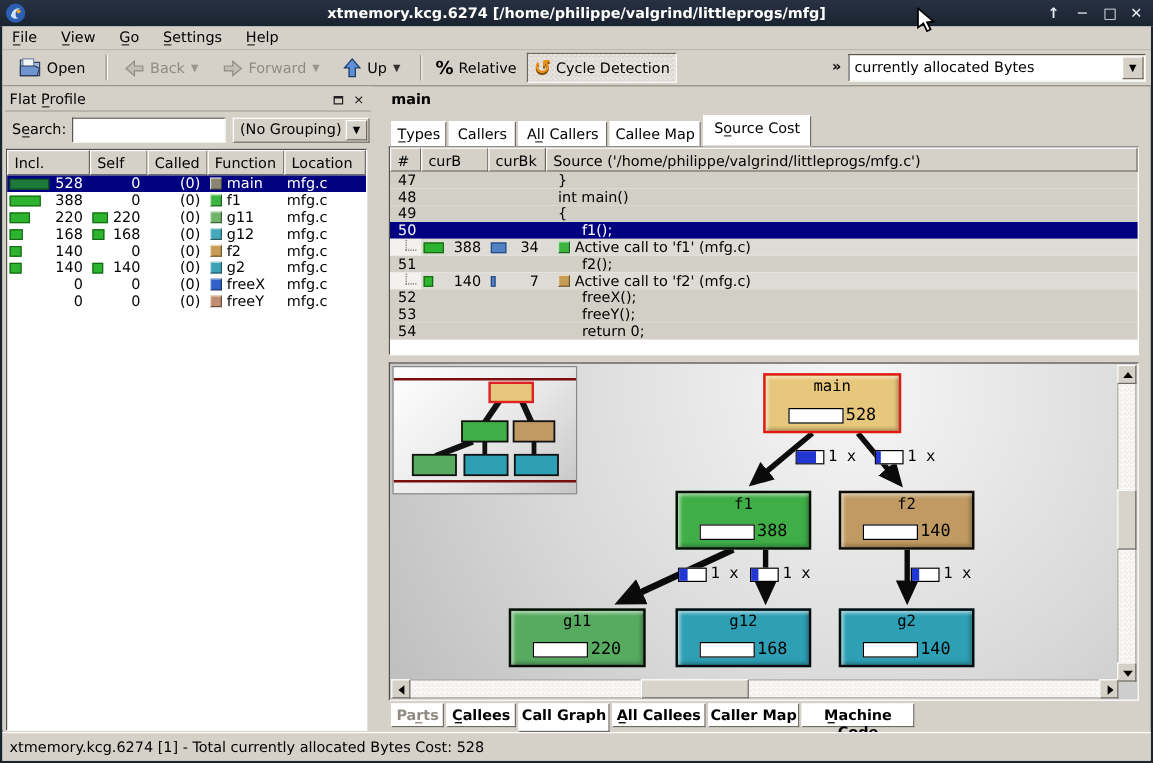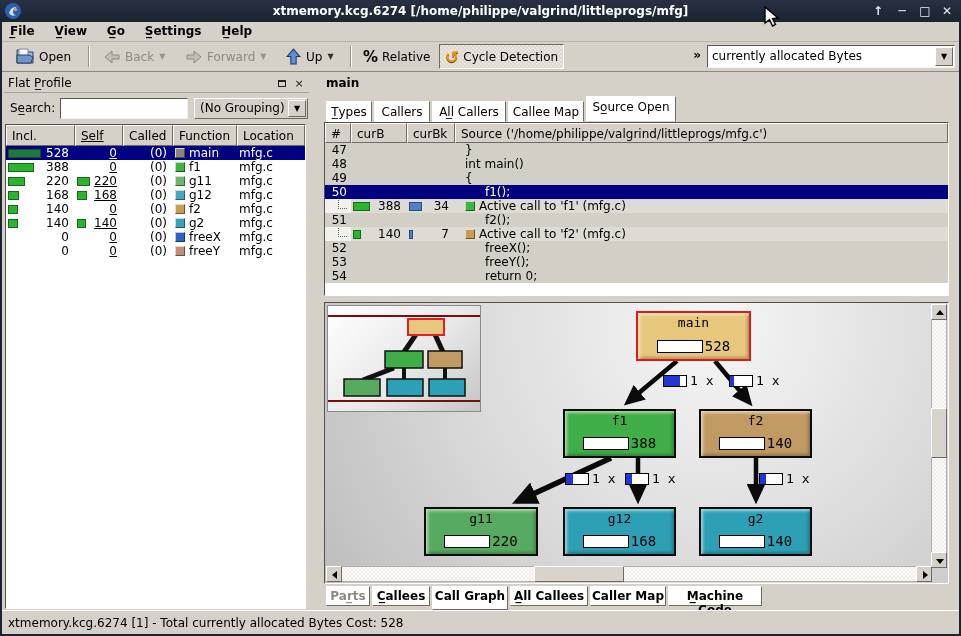--- a/index.html
+++ b/index.html
@@ -21,21 +21,21 @@
   #app-icon { position:absolute; left:4px; top:2px; width:18px; height:18px; }
   .winbtn { position:absolute; top:3px; width:18px; height:16px; color:#e8ecf2;
     text-align:center; font-size:12px; line-height:16px; font-weight:bold; cursor:default;}
   #win-border-l,#win-border-r,#win-border-b { position:absolute; background:#1a2330; }
   #win-border-l { left:0; top:22px; width:2px; height:614px; }
   #win-border-r { right:0; top:22px; width:2px; height:614px; }
   #win-border-b { left:0; bottom:0; width:961px; height:2px; }
 
   #menubar { position:absolute; left:2px; top:22px; width:957px; height:20px;
     background:#d5d1c9; border-bottom:1px solid #b7b3ab; }
-  .menu-item { display:inline-block; padding:2px 8px 0 8px; height:20px;font-weight:bold; }
+  .menu-item { display:inline-block; padding:2px 8px 0 8px; height:20px; }
 
   #toolbar { position:absolute; left:2px; top:42px; width:957px; height:30px;
     background:#d5d1c9; border-bottom:1px solid #8d897f;padding-left:32px; }
   .tbtn { position:absolute; top:2px; height:25px; display:flex; align-items:center;
     gap:4px; padding:0 5px; color:#000; }
   .tbtn.disabled { color:#8f8b82; }
   .tsep { position:absolute; top:4px; width:2px; height:21px;
     border-left:1px solid #979288; border-right:1px solid #fff; }
   .drop { font-size:8px; color:#333; margin-left:1px; }
   .drop.disabled { color:#9a968c; }
@@ -64,21 +64,21 @@
   #flat-table { position:absolute; left:3px; top:52px; width:303px; height:536px; }
   #flat-table .tbl { position:absolute; left:0; top:0; width:301px; height:485px;
     background:#fff; border:1px solid; border-color:#54504a #fff #fff #54504a; }
   .hrow { display:flex; height:21px; }
   .hcell { background:#d5d1c9; border:1px solid; border-color:#fff #6f6b64 #6f6b64 #fff;
     padding:3px 0 0 5px; font-size:12px; overflow:hidden; white-space:nowrap; }
   .frow { display:flex; height:14px; align-items:center; font-size:12px; white-space:nowrap; }
   .frow.sel { background:#000080; color:#fff; }
   .fcell { overflow:hidden; padding:0 2px; display:flex; align-items:center; height:14px; }
   .num { justify-content:flex-end; padding-right:6px; }
-  .c-incl { width:69px; } .c-self { width:48px;text-decoration:underline; } .c-called { width:50px; }
+  .c-incl { width:69px; } .c-self { width:48px; } .c-called { width:50px; }
   .c-fn { width:64px; } .c-loc { width:66px; }
   .gbar { height:9px; background:#2eb32e; border:1px solid #156a15; margin-right:auto; }
   .gbar.dark { background:#1e7a3a; border-color:#0d4f22; }
   .sq { width:10px; height:10px; display:inline-block; margin-right:4px; flex:none;
     border:1px solid; border-color:rgba(255,255,255,.65) rgba(0,0,0,.45) rgba(0,0,0,.45) rgba(255,255,255,.65); }
 
   
   .sb-track { position:absolute; background:repeating-conic-gradient(#efeeec 0% 25%, #fbfaf8 0% 50%);
     background-size:4px 4px; border:1px solid #b4b0a8; }
   .sb-btn { position:absolute; width:16px; height:16px; background:#d5d1c9;
@@ -408,21 +408,21 @@
 </div>
 
 <div id="rpane">
   <div id="rtitle">main</div>
 
   <div id="rtabs">
     <div class="tab top" style="left:2px;width:46px">T̲ypes</div>
     <div class="tab top" style="left:50px;width:56px">Callers</div>
     <div class="tab top" style="left:108px;width:74px">Al̲l Callers</div>
     <div class="tab top" style="left:184px;width:76px">Callee Map</div>
-    <div class="tab top active" style="left:262px;width:90px">So̲urce Open</div>
+    <div class="tab top active" style="left:262px;width:90px">So̲urce Cost</div>
   </div>
 
   <div id="src-view">
     <div id="src-head">
       <div class="hcell" style="width:26px">#</div>
       <div class="hcell" style="width:56px">curB</div>
       <div class="hcell" style="width:48px">curBk</div>
       <div class="hcell" style="flex:1">Source ('/home/philippe/valgrind/littleprogs/mfg.c')</div>
     </div>
     <div class="srow">

